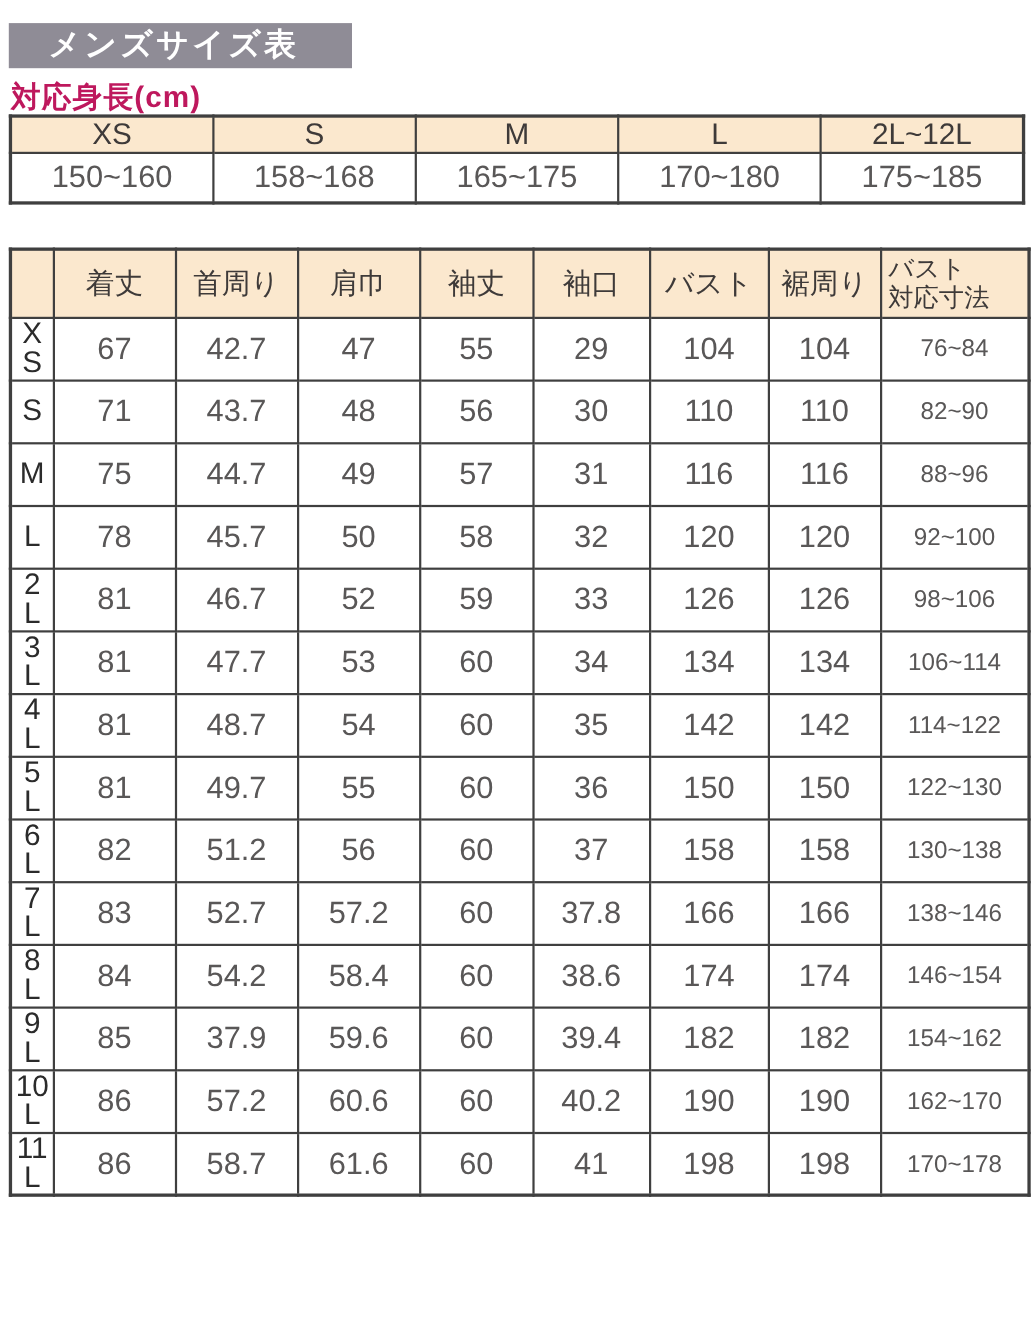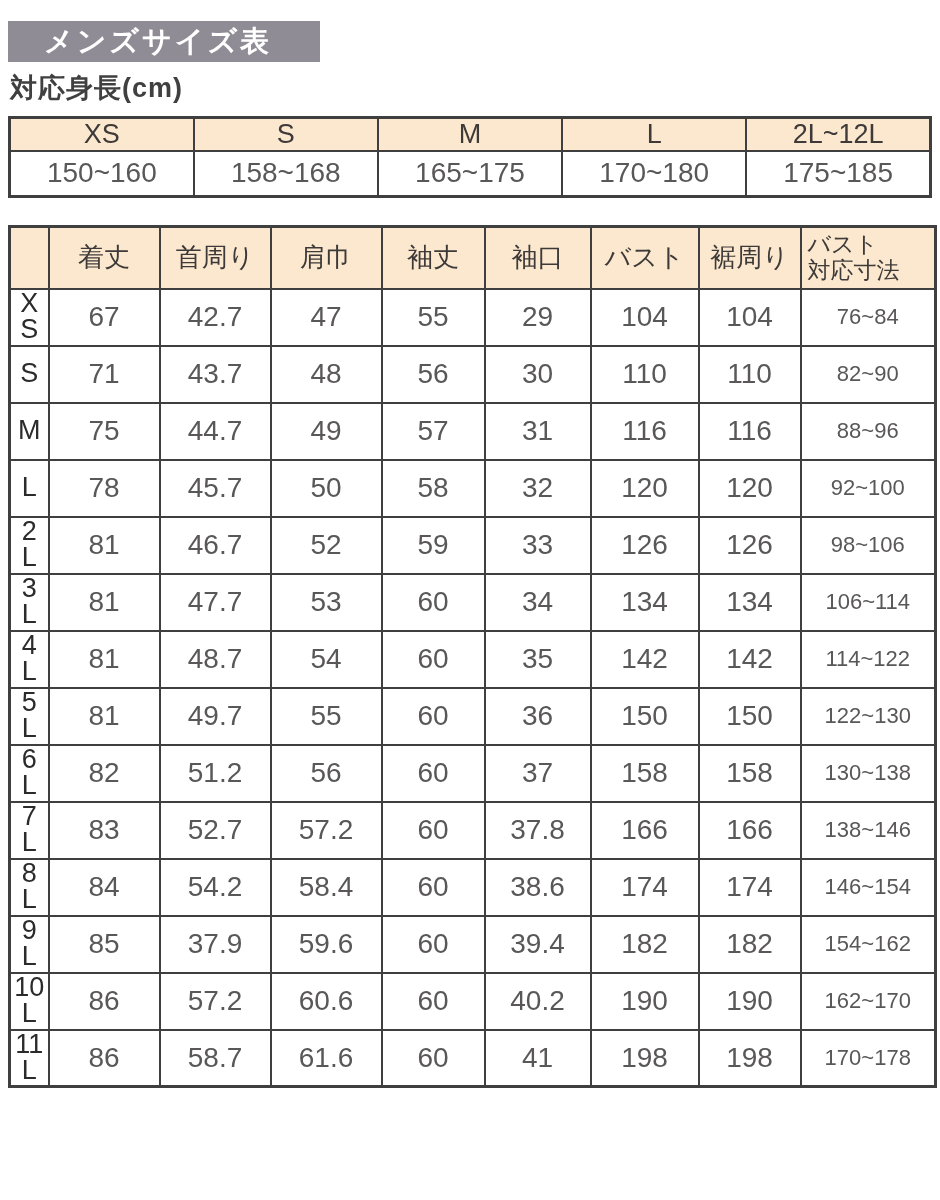--- a/index.html
+++ b/index.html
@@ -26,29 +26,29 @@
     line-height: 41px;
     padding-left: 36px;
     letter-spacing: 3px;
   }
 
   .subtitle {
     position: absolute;
     left: 10px; top: 70px;
     font-size: 27px;
     font-weight: bold;
-    color: #404040;
+    color: #be185d;
     letter-spacing: 1px;
   }
 
   table { border-collapse: collapse; table-layout: fixed; text-align: center; }
 
   .height-table {
     position: absolute;
-    left: 8px; top: 116px;
+    left: 8px; top: 104px;
     width: 924px;
     border: 3px solid var(--border);
   }
   .height-table th, .height-table td { border: 2px solid var(--border); }
   .height-table th {
     height: 33px;
     background: var(--header-bg);
     font-size: 27px;
     font-weight: normal;
     color: var(--text-dark);

